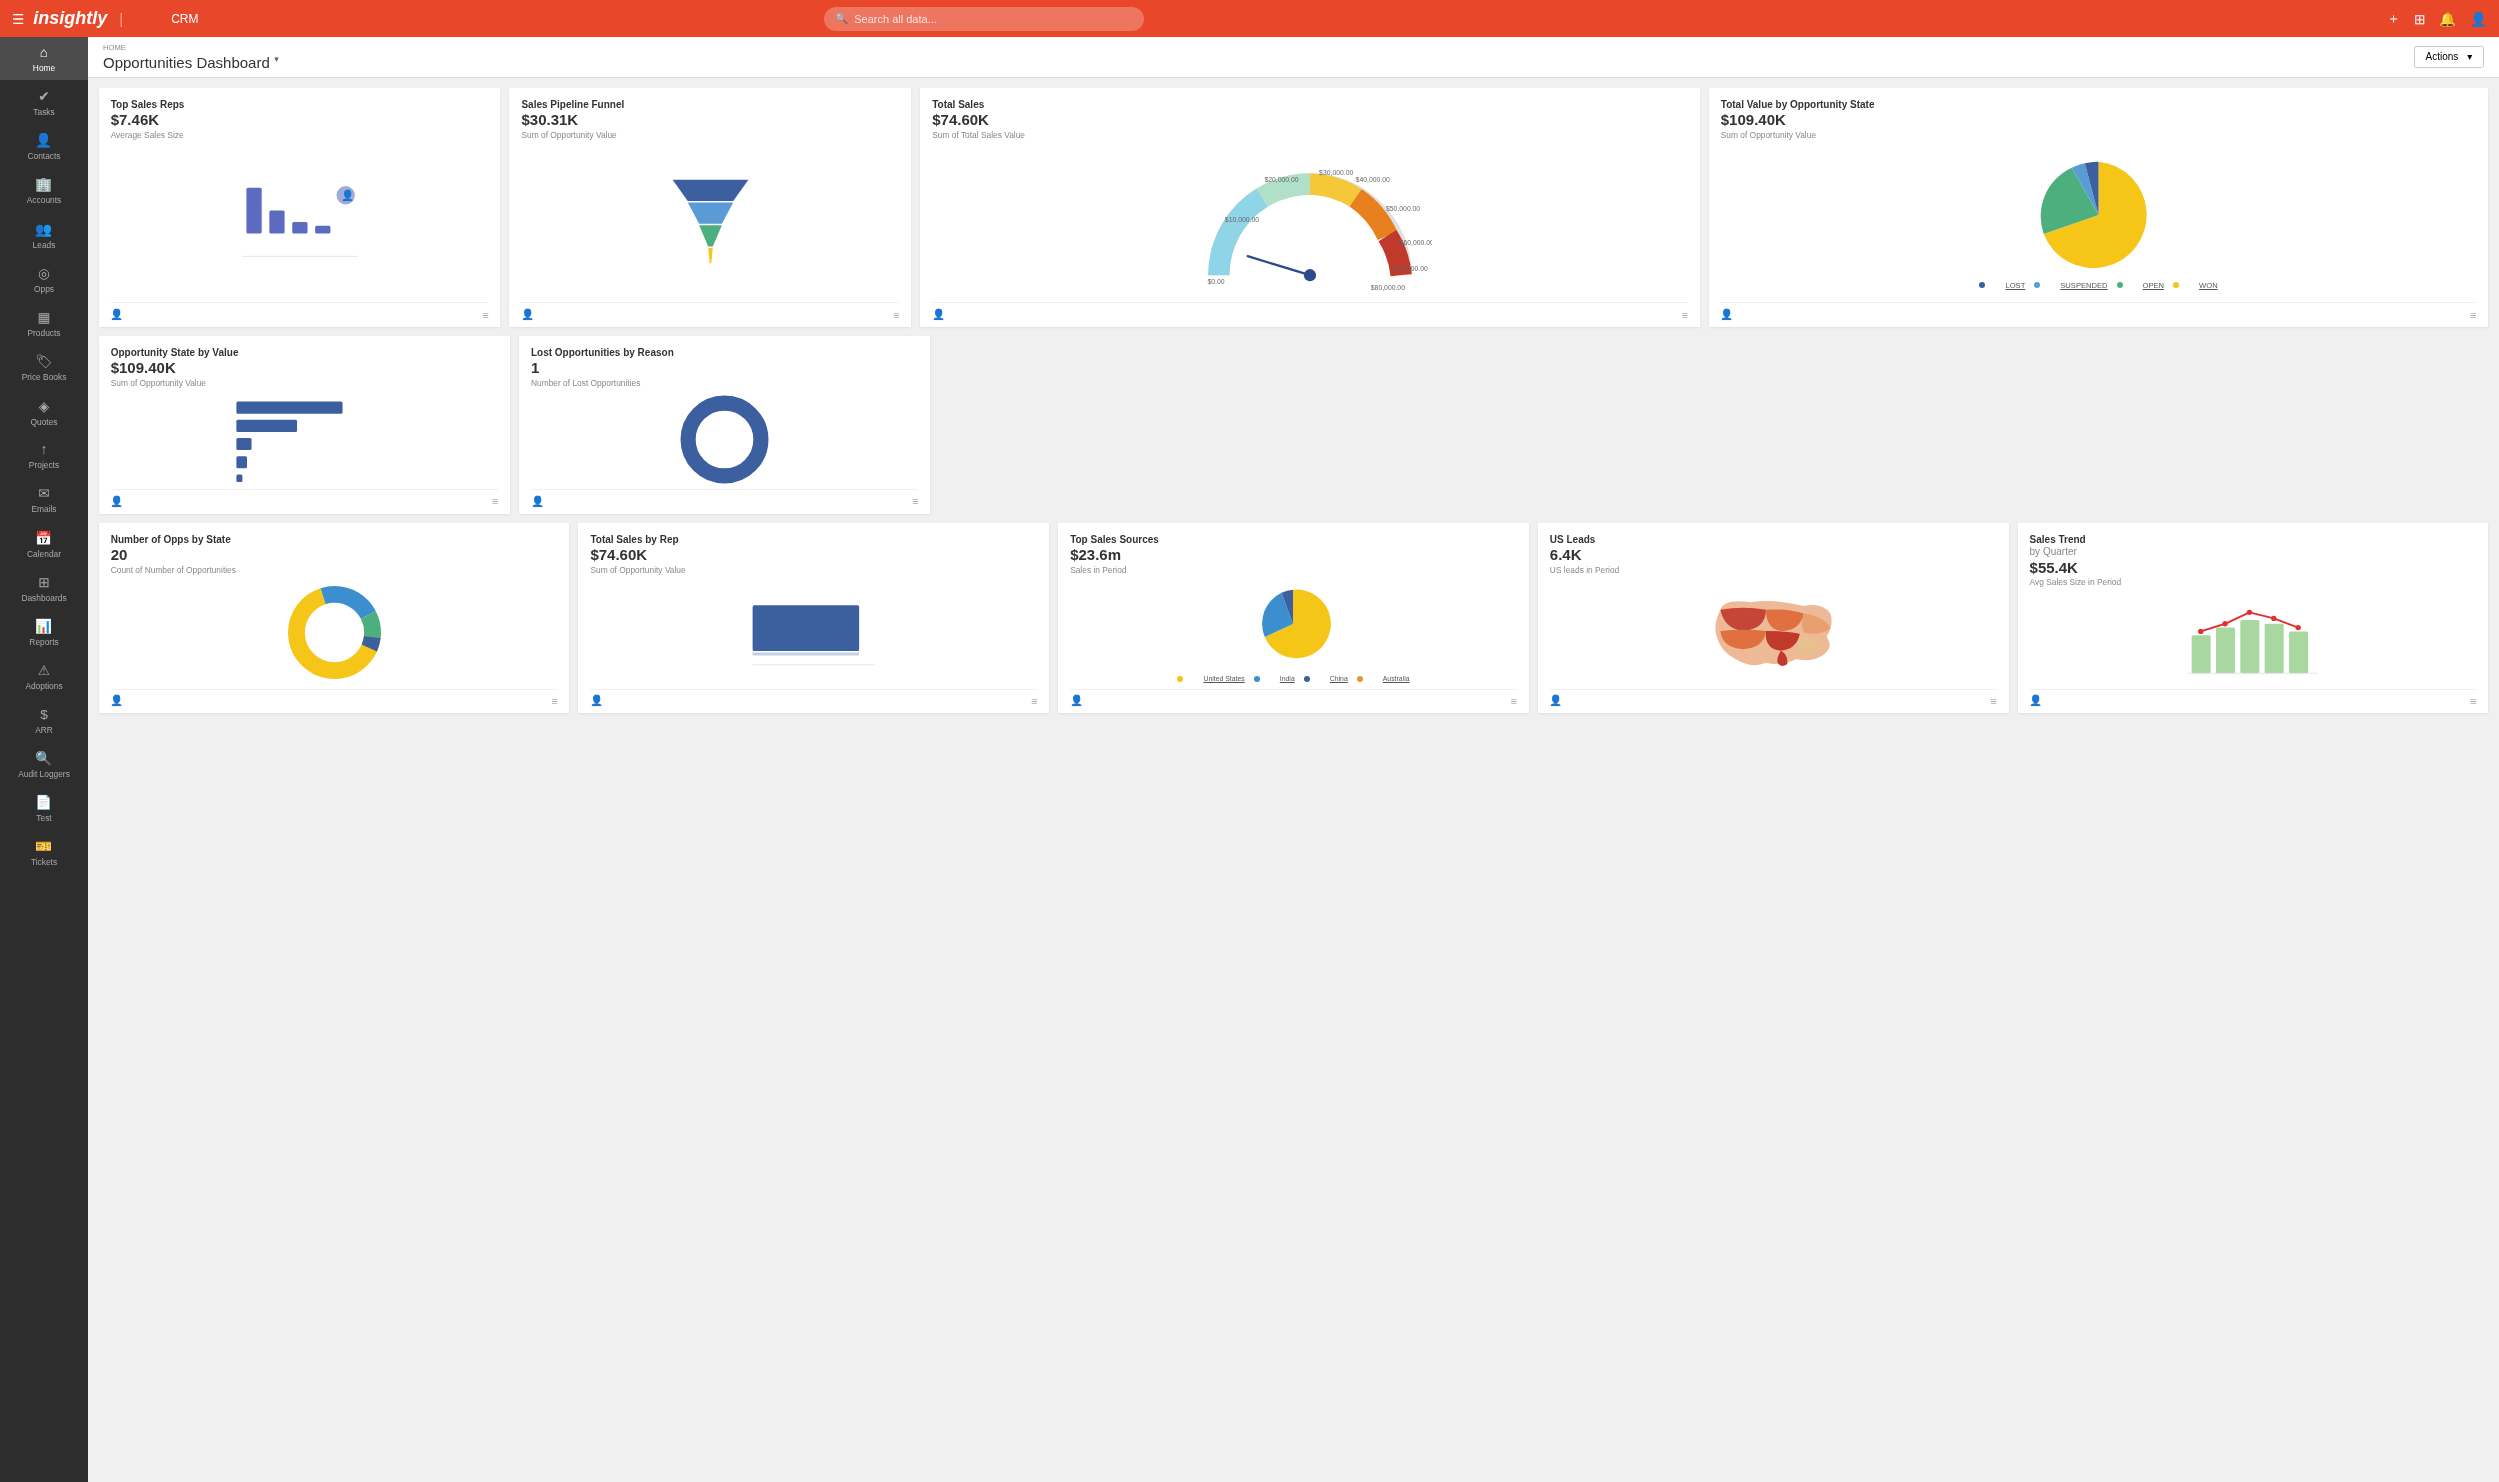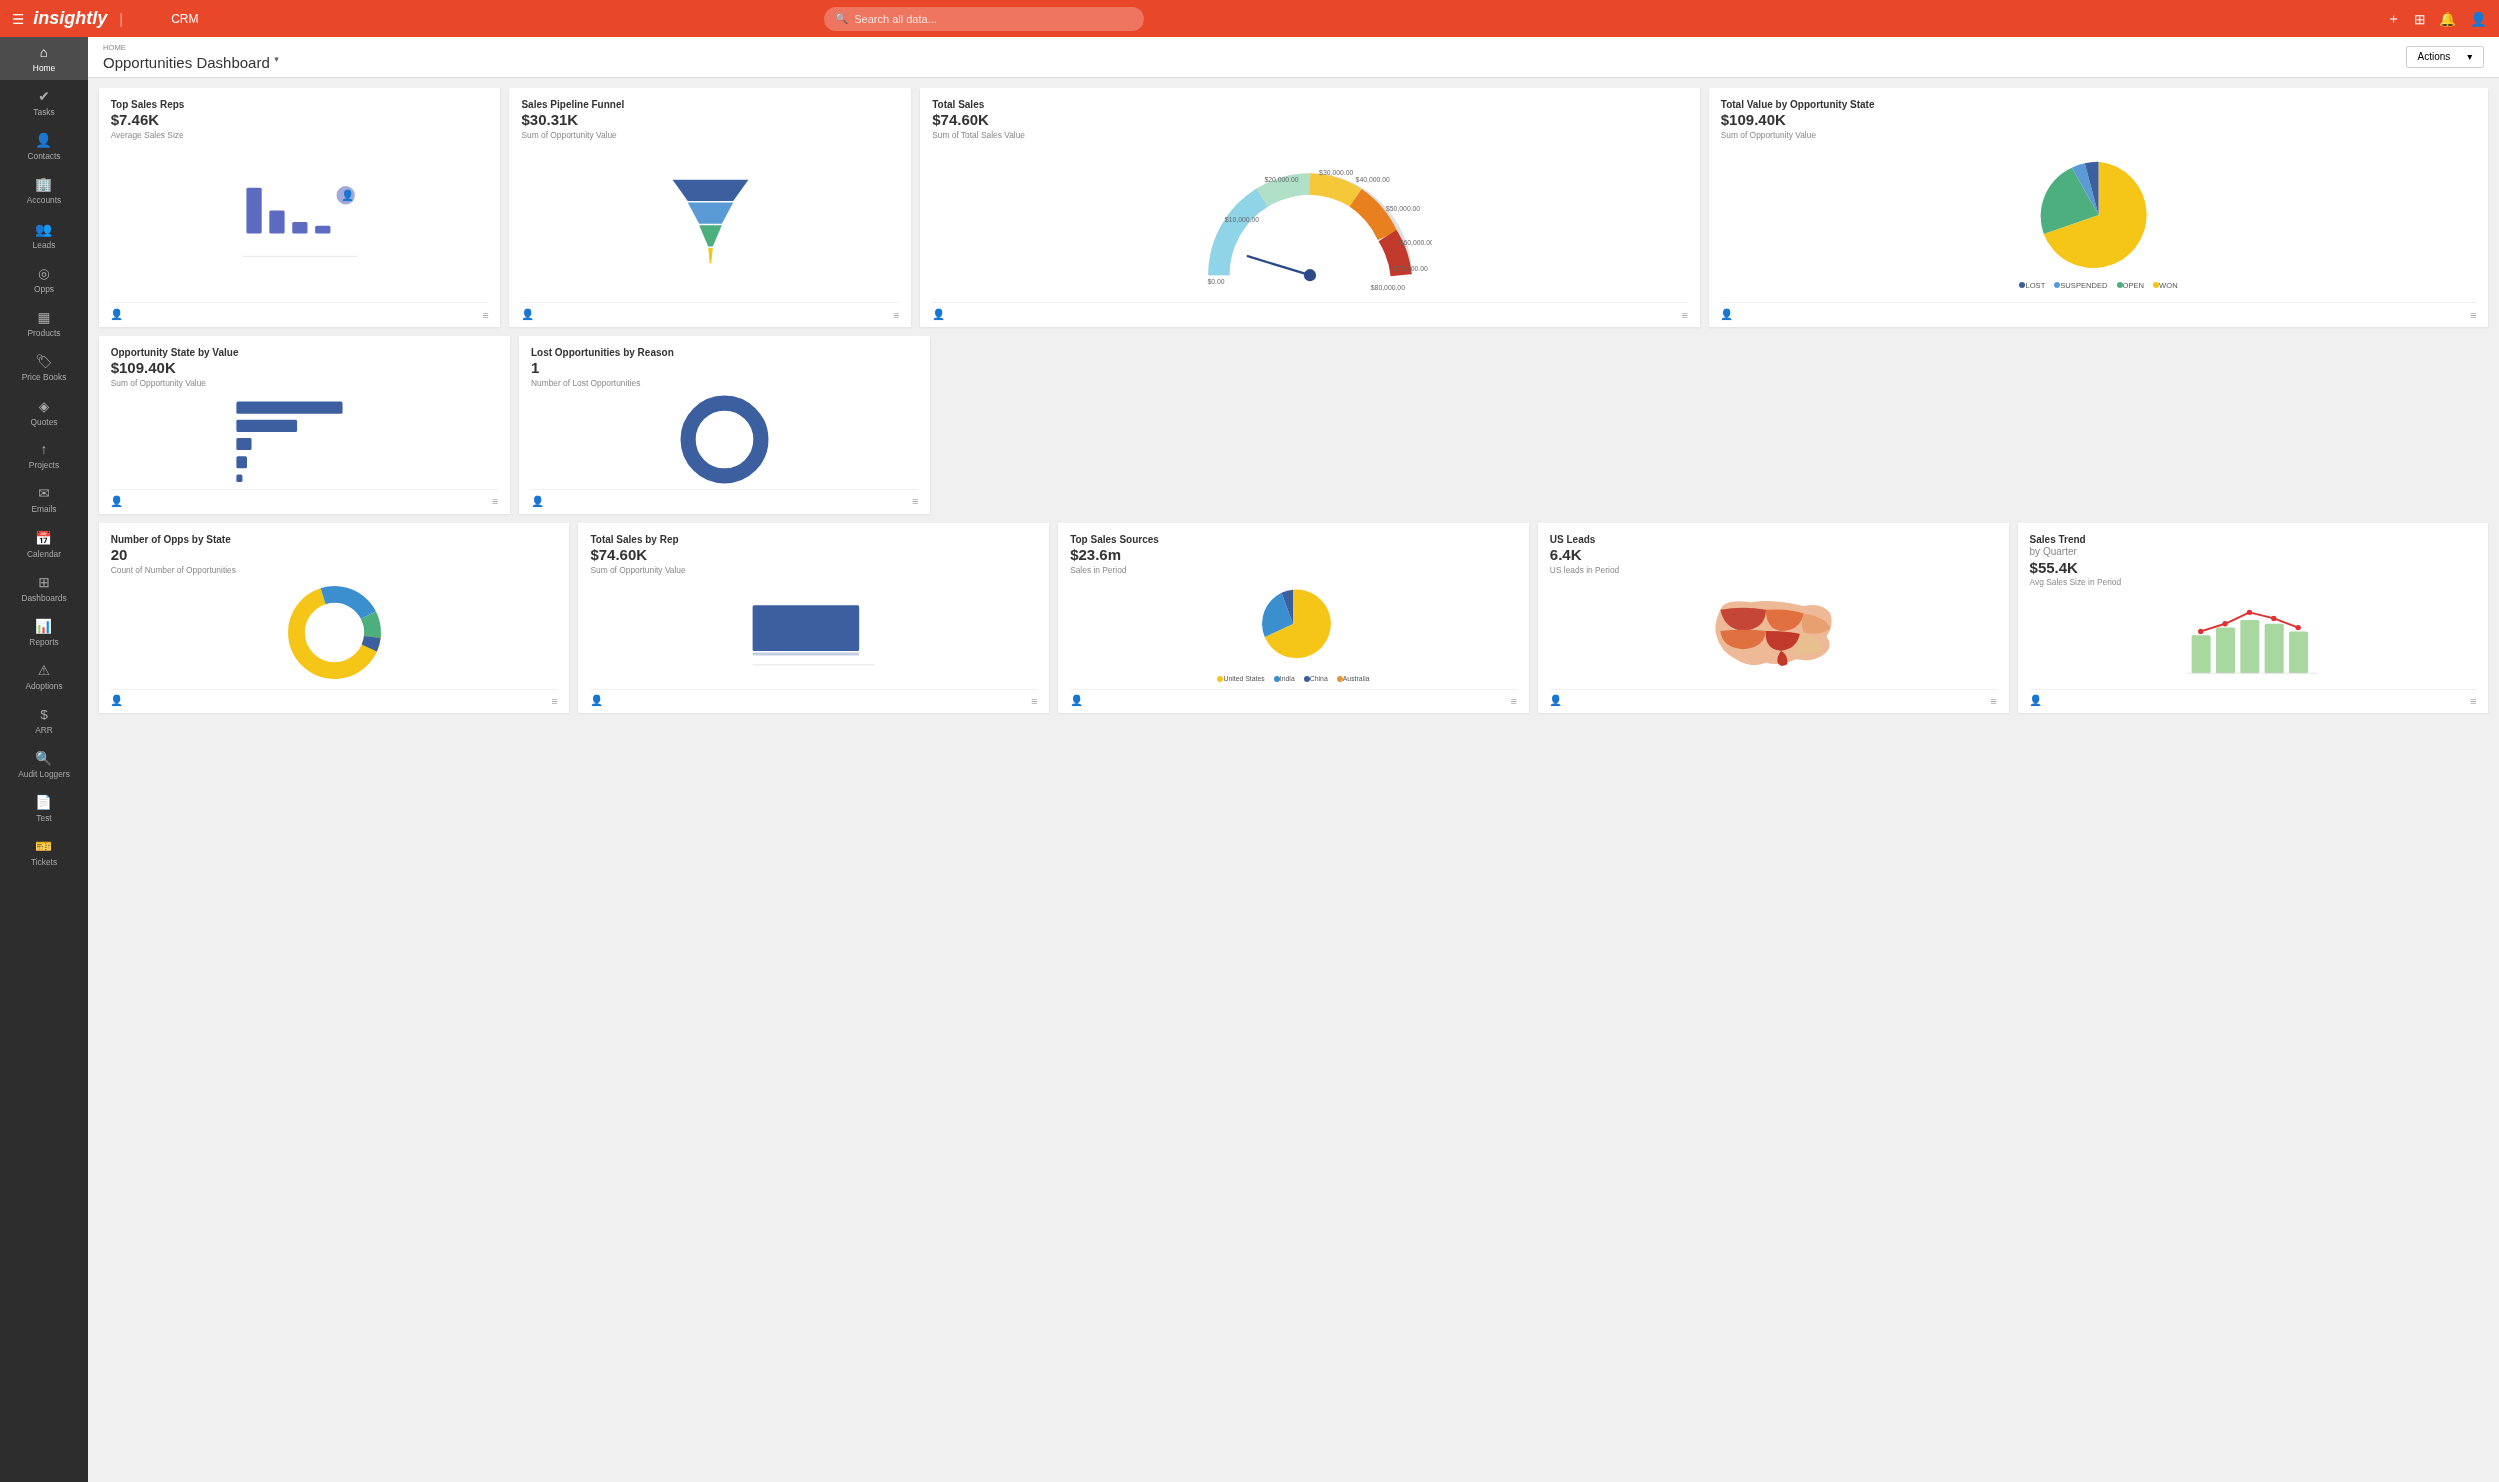--- a/index.html
+++ b/index.html
@@ -87,21 +87,21 @@
     .page-title .chevron { font-size: 9px; color: #666; }
     .actions-btn {
       background: white;
       border: 0.8px solid #ccc;
       border-radius: 2.3px;
       padding: 4.6px 10.7px;
       font-size: 10px;
       cursor: pointer;
       display: flex;
       align-items: center;
-      gap: 17px;
+      gap: 9px;
     }
 
     
     .dashboard { padding: 10.7px; display: flex; flex-direction: column; gap: 9px; }
 
     .dashboard-row { display: flex; gap: 9px; }
 
     .widget {
       background: white;
       border-radius: 0;
@@ -127,21 +127,21 @@
 
     
     .w-1 { flex: 1; min-width: 0; }
     .w-2 { flex: 2; min-width: 0; }
 
     
     svg { display: block; }
 
     
     .legend { display: flex; gap: 9px; flex-wrap: wrap; justify-content: center; margin-top: 4.6px; font-size: 7.6px; color: #555; }
-    .legend-item { display: flex; align-items: center; gap: 0; }
+    .legend-item { display: flex; align-items: center; gap: 20px; text-decoration: underline; }
     .legend-dot { width: 6px; height: 6px; border-radius: 50%; display: inline-block; }
 
   </style>
 </head>
 <body>
 
 <nav class="topnav">
   <span class="topnav-icon">☰</span>
   <span class="topnav-logo">insightly</span>
   <span class="topnav-divider">|</span>

